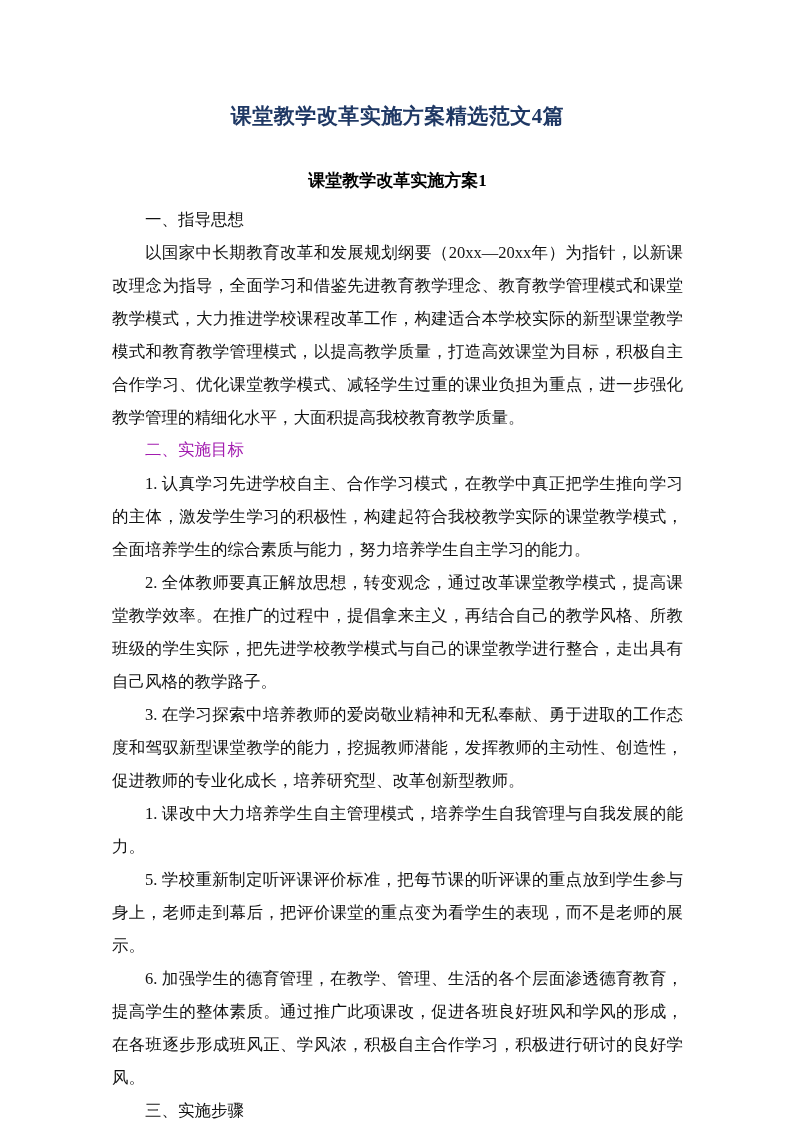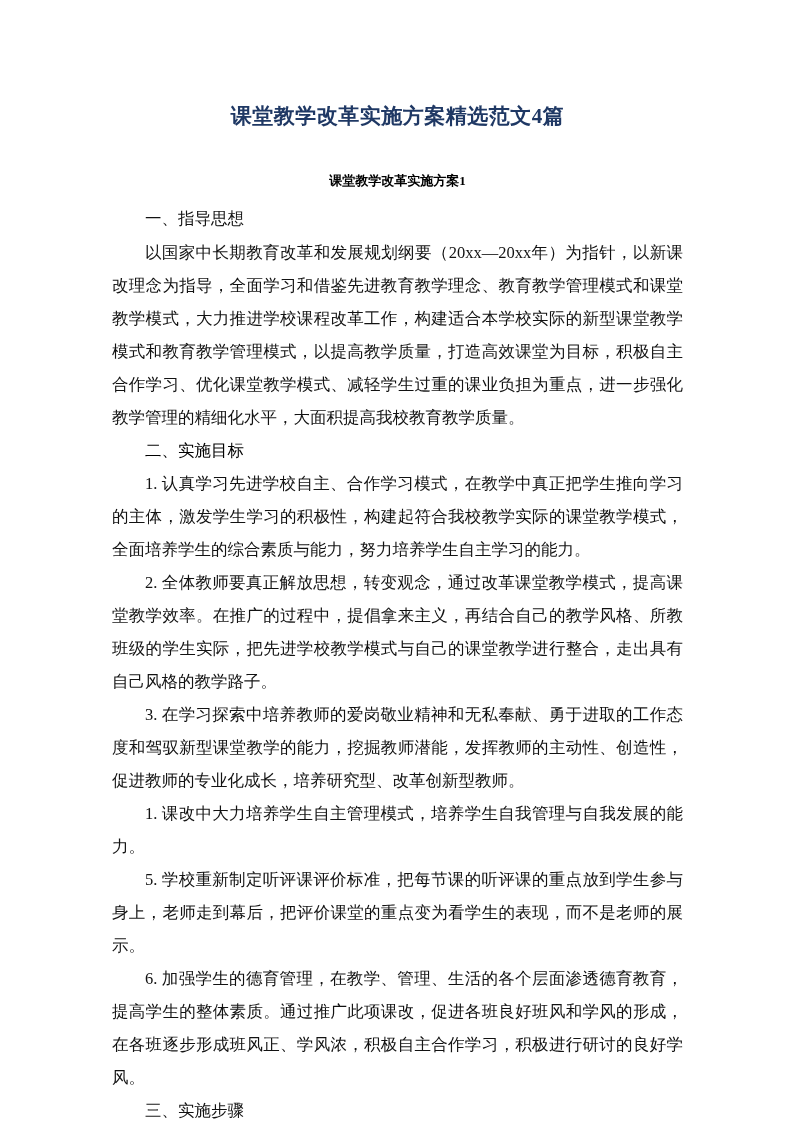--- a/index.html
+++ b/index.html
@@ -23,21 +23,21 @@
     text-align: center;
     font-size: 21px;
     font-weight: bold;
     line-height: 30px;
     letter-spacing: 0.5px;
     color: #1f3864; 
   }
 
   .doc-subtitle {
     text-align: center;
-    font-size: 13px;
+    font-size: 17px;
     font-weight: bold;
     color: #000000;
     margin-top: 38px;
     margin-bottom: 10px;
     line-height: 24px;
   }
 
   .doc-body {
     width: 571px;
   }
@@ -54,23 +54,23 @@
 </style>
 </head>
 <body>
 
 <div class="page">
   <h1 class="doc-title" style="color: rgb(31, 56, 100);">课堂教学改革实施方案精选范文4篇</h1>
 
   <h2 class="doc-subtitle">课堂教学改革实施方案1</h2>
 
   <div class="doc-body">
-      <p class="para" style="color: rgb(18, 18, 18); font-family: Liberation Mono, monospace;">一、指导思想</p>
+      <p class="para" style="color: rgb(18, 18, 18);">一、指导思想</p>
       <p class="para" style="color: rgb(18, 18, 18);">以国家中长期教育改革和发展规划纲要（20xx—20xx年）为指针，以新课改理念为指导，全面学习和借鉴先进教育教学理念、教育教学管理模式和课堂教学模式，大力推进学校课程改革工作，构建适合本学校实际的新型课堂教学模式和教育教学管理模式，以提高教学质量，打造高效课堂为目标，积极自主合作学习、优化课堂教学模式、减轻学生过重的课业负担为重点，进一步强化教学管理的精细化水平，大面积提高我校教育教学质量。</p>
-      <p class="para" style="color: #000000;">二、实施目标</p>
+      <p class="para" style="color: #a21caf; font-family: Liberation Mono, monospace;">二、实施目标</p>
       <p class="para" style="color: rgb(18, 18, 18);">1. 认真学习先进学校自主、合作学习模式，在教学中真正把学生推向学习的主体，激发学生学习的积极性，构建起符合我校教学实际的课堂教学模式，全面培养学生的综合素质与能力，努力培养学生自主学习的能力。</p>
       <p class="para" style="color: rgb(18, 18, 18);">2. 全体教师要真正解放思想，转变观念，通过改革课堂教学模式，提高课堂教学效率。在推广的过程中，提倡拿来主义，再结合自己的教学风格、所教班级的学生实际，把先进学校教学模式与自己的课堂教学进行整合，走出具有自己风格的教学路子。</p>
       <p class="para" style="color: rgb(18, 18, 18);">3. 在学习探索中培养教师的爱岗敬业精神和无私奉献、勇于进取的工作态度和驾驭新型课堂教学的能力，挖掘教师潜能，发挥教师的主动性、创造性，促进教师的专业化成长，培养研究型、改革创新型教师。</p>
       <p class="para" style="color: rgb(18, 18, 18);">1. 课改中大力培养学生自主管理模式，培养学生自我管理与自我发展的能力。</p>
       <p class="para" style="color: rgb(18, 18, 18);">5. 学校重新制定听评课评价标准，把每节课的听评课的重点放到学生参与身上，老师走到幕后，把评价课堂的重点变为看学生的表现，而不是老师的展示。</p>
       <p class="para" style="color: rgb(18, 18, 18);">6. 加强学生的德育管理，在教学、管理、生活的各个层面渗透德育教育，提高学生的整体素质。通过推广此项课改，促进各班良好班风和学风的形成，在各班逐步形成班风正、学风浓，积极自主合作学习，积极进行研讨的良好学风。</p>
       <p class="para" style="color: rgb(18, 18, 18);">三、实施步骤</p>
     </div>
 </div>
 

